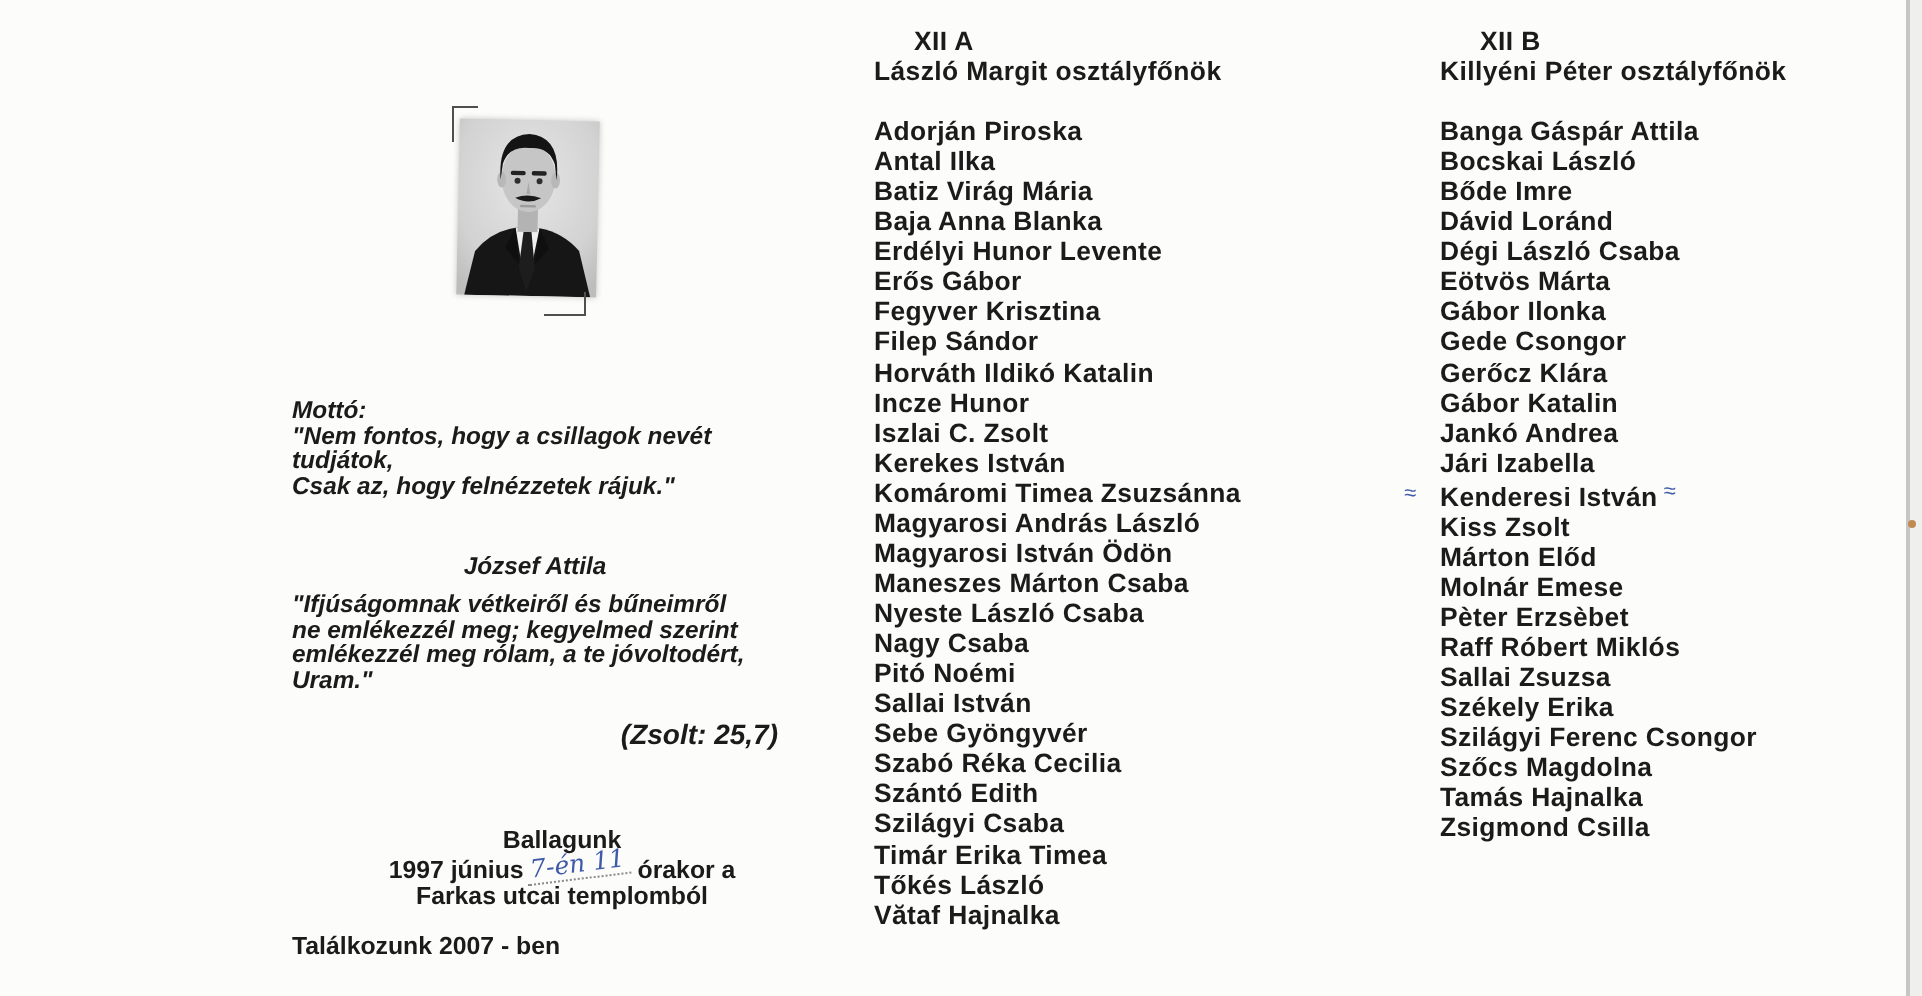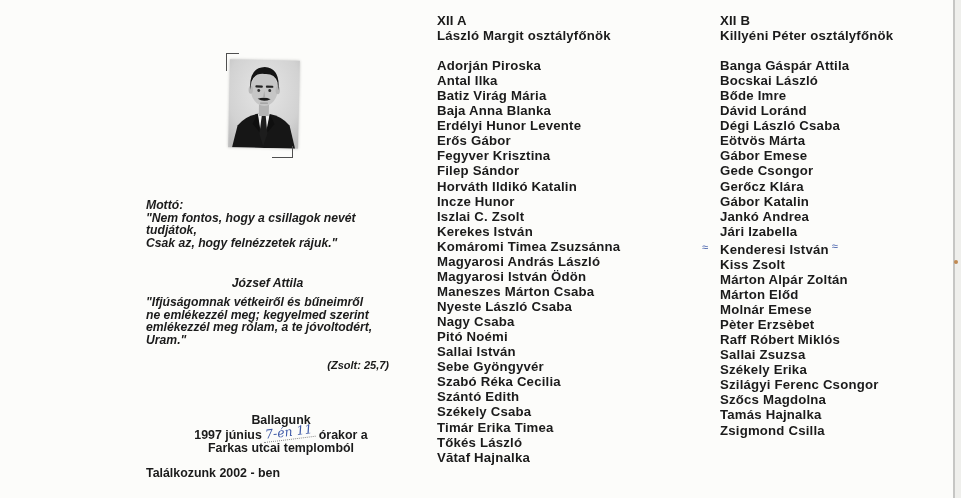--- a/index.html
+++ b/index.html
@@ -27,35 +27,35 @@
   .photo svg { display:block; width:100%; height:100%; }
 
   
   .motto-block { position:absolute; left:146px; top:199px; width:243px;
                  font-size:12.2px; line-height:12.6px; font-weight:bold; font-style:italic; }
   .motto-author { position:absolute; left:146px; top:276px; width:243px; text-align:center;
                   font-size:12.2px; font-weight:bold; font-style:italic; }
   .psalm-block { position:absolute; left:146px; top:296px; width:250px;
                  font-size:12.2px; line-height:12.7px; font-weight:bold; font-style:italic; }
   .psalm-ref { position:absolute; left:146px; top:359px; width:243px; text-align:right;
-               font-size:11px; font-weight:bold; font-style:italic; }
+               font-size:14px; font-weight:bold; font-style:italic; }
   .event-block { position:absolute; left:146px; top:414px; width:270px;
                  font-size:12.4px; line-height:13.6px; font-weight:bold;text-align:center; }
   .event-meet { position:absolute; left:146px; top:466px; width:270px;
                 font-size:12.4px; font-weight:bold; }
   .handwriting { display:inline-block; color:#3f5aa8; font-family:"DejaVu Serif", serif;
                  font-style:italic; font-weight:normal; font-size:12.5px;
                  transform:rotate(-7deg); position:relative; top:-3px; margin:0 1px;
                  border-bottom:1px dotted #8a8a8a; padding:0 2px; }
 
   
   .col { position:absolute; top:13px; }
   .col-a { left:437px; }
   .col-b { left:720px; }
-  .col-title { font-size:13.2px; line-height:15px; font-weight:bold; letter-spacing:0.2px; }
+  .col-title { font-size:13.2px; line-height:15px; font-weight:bold; letter-spacing:0.2px;margin-left:20px; }
   .col-teacher { font-size:13.2px; line-height:15px; font-weight:bold; letter-spacing:0.2px; white-space:nowrap; }
   .students { margin-top:15px; }
   .student { font-size:13.2px; line-height:15.07px; font-weight:bold;
              letter-spacing:0.2px; white-space:nowrap; position:relative; }
   .hw-mark { color:#3f5aa8; font-size:11px; font-weight:normal; font-style:italic; }
   .hw-mark.left { position:absolute; left:-18px; top:1px; }
   .hw-mark.right { margin-left:3px; vertical-align:4px; display:inline-block; }
 </style>
 </head>
 <body>
@@ -127,21 +127,21 @@
     <div>emlékezzél meg rólam, a te jóvoltodért,</div>
     <div>Uram."</div>
   </div>
   <div class="psalm-ref">(Zsolt: 25,7)</div>
 
   <div class="event-block">
     <div>Ballagunk</div>
     <div><span>1997 június</span><span class="handwriting">7-én 11</span><span> órakor a</span></div>
     <div>Farkas utcai templomból</div>
   </div>
-  <div class="event-meet">Találkozunk 2002 - ben</div>
+  <div class="event-meet">Találkozunk 2007 - ben</div>
 
   <div class="col col-a">
     <div class="col-title">XII A</div>
     <div class="col-teacher">László Margit osztályfőnök</div>
     <div class="students">
         <div class="student">Adorján Piroska</div>
         <div class="student">Antal Ilka</div>
         <div class="student">Batiz Virág Mária</div>
         <div class="student">Baja Anna Blanka</div>
         <div class="student">Erdélyi Hunor Levente</div>
@@ -156,46 +156,45 @@
         <div class="student">Magyarosi András László</div>
         <div class="student">Magyarosi István Ödön</div>
         <div class="student">Maneszes Márton Csaba</div>
         <div class="student">Nyeste László Csaba</div>
         <div class="student">Nagy Csaba</div>
         <div class="student">Pitó Noémi</div>
         <div class="student">Sallai István</div>
         <div class="student">Sebe Gyöngyvér</div>
         <div class="student">Szabó Réka Cecilia</div>
         <div class="student">Szántó Edith</div>
-        <div class="student">Székely Csaba</div>
+        <div class="student">Szilágyi Csaba</div>
         <div class="student">Timár Erika Timea</div>
         <div class="student">Tőkés László</div>
         <div class="student">Vătaf Hajnalka</div>
       </div>
   </div>
 
   <div class="col col-b">
     <div class="col-title">XII B</div>
     <div class="col-teacher">Killyéni Péter osztályfőnök</div>
     <div class="students">
         <div class="student">Banga Gáspár Attila</div>
         <div class="student">Bocskai László</div>
         <div class="student">Bőde Imre</div>
         <div class="student">Dávid Loránd</div>
         <div class="student">Dégi László Csaba</div>
         <div class="student">Eötvös Márta</div>
-        <div class="student">Gábor Emese</div>
+        <div class="student">Gábor Ilonka</div>
         <div class="student">Gede Csongor</div>
         <div class="student">Gerőcz Klára</div>
         <div class="student">Gábor Katalin</div>
         <div class="student">Jankó Andrea</div>
         <div class="student">Jári Izabella</div>
         <div class="student"><span class="hw-mark left">≈</span><span>Kenderesi István</span><span class="hw-mark right">≈</span></div>
         <div class="student">Kiss Zsolt</div>
-        <div class="student">Márton Alpár Zoltán</div>
         <div class="student">Márton Előd</div>
         <div class="student">Molnár Emese</div>
         <div class="student">Pèter Erzsèbet</div>
         <div class="student">Raff Róbert Miklós</div>
         <div class="student">Sallai Zsuzsa</div>
         <div class="student">Székely Erika</div>
         <div class="student">Szilágyi Ferenc Csongor</div>
         <div class="student">Szőcs Magdolna</div>
         <div class="student">Tamás Hajnalka</div>
         <div class="student">Zsigmond Csilla</div>

